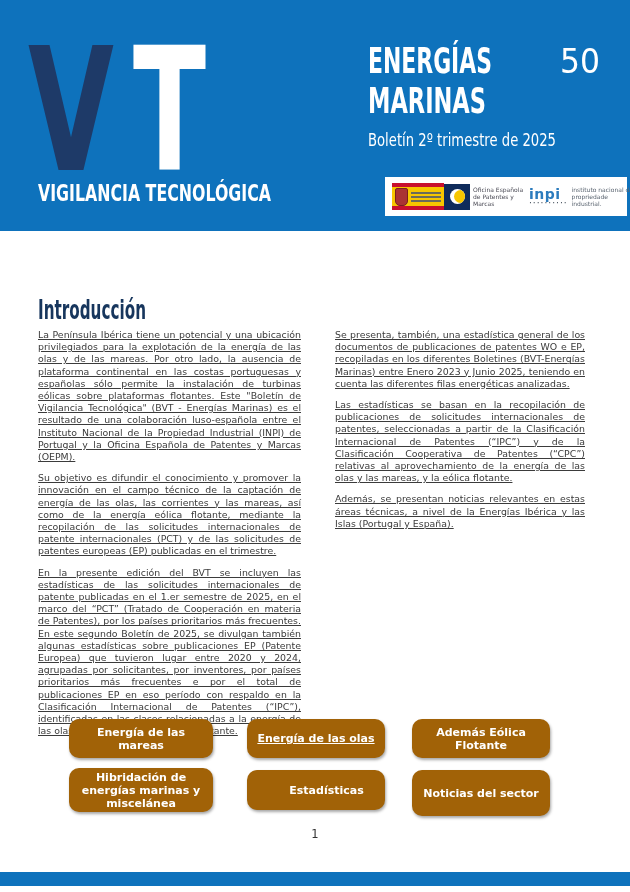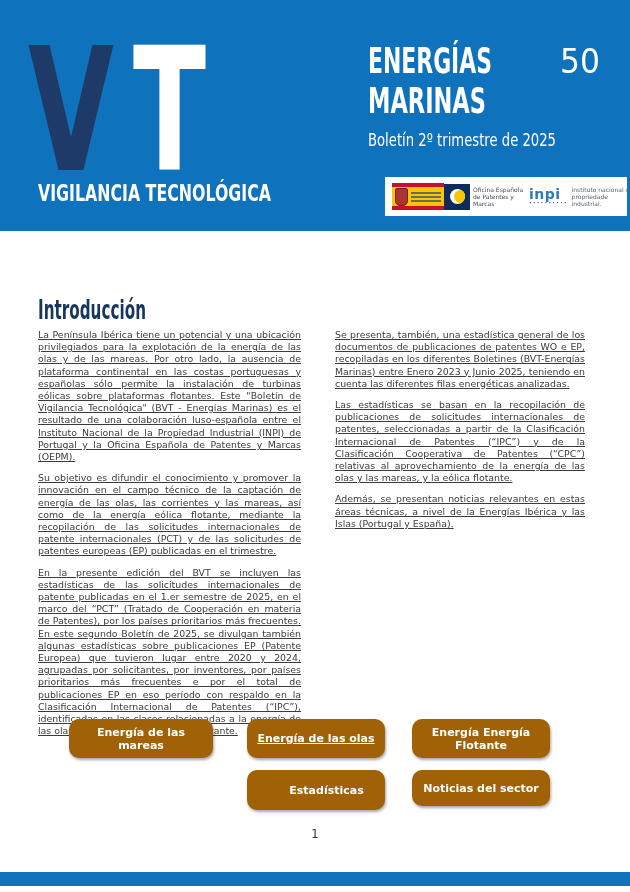--- a/index.html
+++ b/index.html
@@ -47,21 +47,21 @@
     position:absolute;background:#a16207;border-radius:10px;color:#fff;
     display:flex;align-items:center;justify-content:center;text-align:center;
     font-size:11px;font-weight:bold;line-height:13px;padding:2px 8px;box-sizing:border-box;
     box-shadow:1px 2px 3px rgba(0,0,0,0.35);cursor:pointer;
   }
   #btn-0{left:69px; top:719px;width:144px;height:39px;}
   #btn-1{left:247px;top:719px;width:138px;height:39px;text-decoration:underline;}
   #btn-2{left:412px;top:719px;width:138px;height:39px;}
   #btn-3{left:69px; top:768px;width:144px;height:44px;}
   #btn-4{left:247px;top:770px;width:138px;height:40px;padding-left:29px;}
-  #btn-5{left:412px;top:770px;width:138px;height:36px;}
+  #btn-5{left:412px;top:770px;width:138px;height:46px;}
   
   #page-num{position:absolute;left:0;top:827px;width:630px;text-align:center;
     font-size:11.5px;color:#333;}
   #footer-bar{position:absolute;left:0;top:872px;width:630px;height:14px;background:#0E72BC;}
 </style>
 </head>
 <body>
 
 <div id="page">
 
@@ -117,20 +117,21 @@
   </div>
 
   <div id="col-right" class="col">
     <p>Se presenta, también, una estadística general de los documentos de publicaciones de patentes WO e EP, recopiladas en los diferentes Boletines (BVT-Energías Marinas) entre Enero 2023 y Junio 2025, teniendo en cuenta las diferentes filas energéticas analizadas.</p>
     <p>Las estadísticas se basan en la recopilación de publicaciones de solicitudes internacionales de patentes, seleccionadas a partir de la Clasificación Internacional de Patentes (“IPC”) y de la Clasificación Cooperativa de Patentes (“CPC”) relativas al aprovechamiento de la energía de las olas y las mareas, y la eólica flotante.</p>
     <p>Además, se presentan noticias relevantes en estas áreas técnicas, a nivel de la Energías Ibérica y las Islas (Portugal y España).</p>
   </div>
 
   <div id="btn-0" class="nav-btn">Energía de las mareas</div>
   <div id="btn-1" class="nav-btn">Energía de las olas</div>
-  <div id="btn-2" class="nav-btn">Energía Energía Flotante</div>
+  <div id="btn-2" class="nav-btn">Además Eólica Flotante</div>
+  <div id="btn-3" class="nav-btn">Hibridación de energías marinas y miscelánea</div>
   <div id="btn-4" class="nav-btn">Estadísticas</div>
   <div id="btn-5" class="nav-btn">Noticias del sector</div>
 
   <div id="page-num">1</div>
   <div id="footer-bar"></div>
 
 </div>
 
 </body></html>

